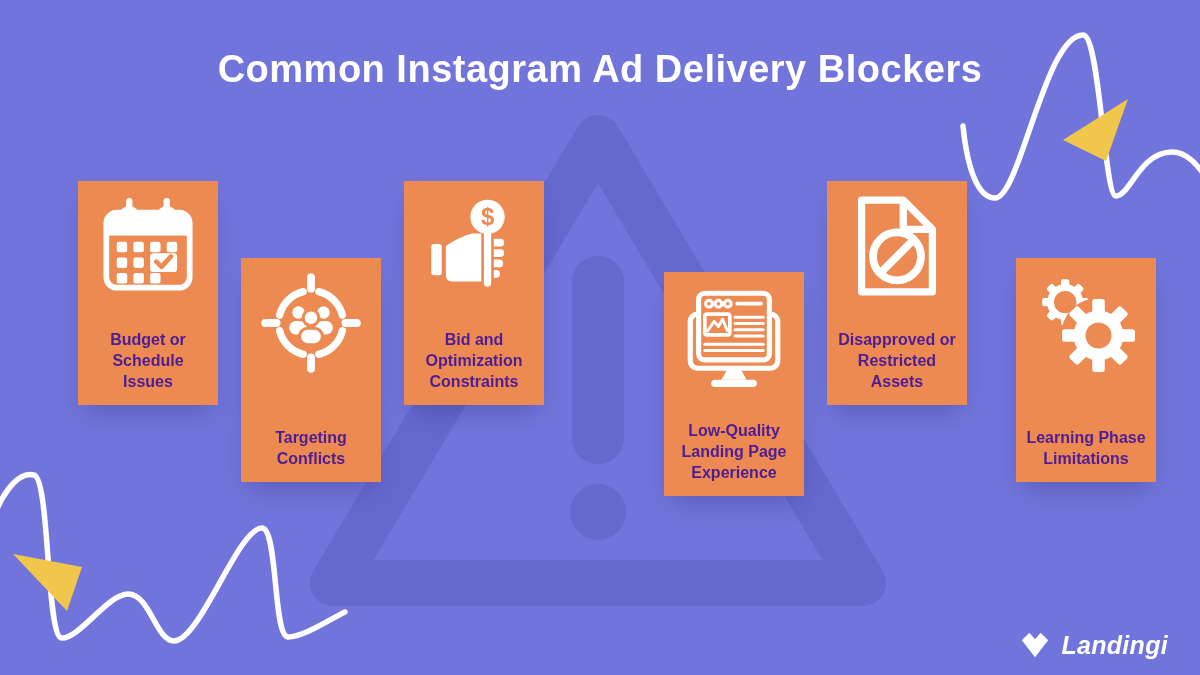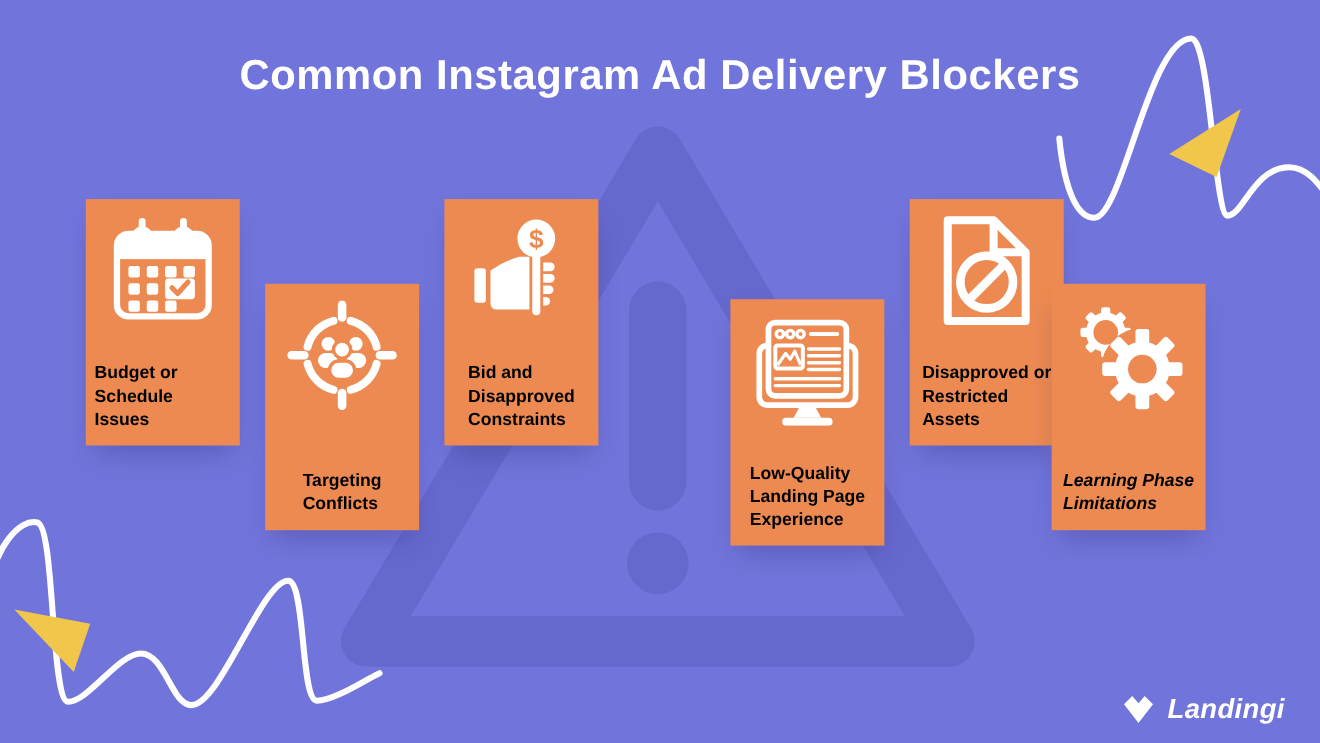--- a/index.html
+++ b/index.html
@@ -7,31 +7,31 @@
          font-family:"Liberation Sans",sans-serif;}
   .layer{position:absolute;pointer-events:none;}
   .title{position:absolute;top:48px;left:0;width:100%;text-align:center;
          color:#FFFFFF;font-size:38px;font-weight:700;letter-spacing:.5px;}
   .card{position:absolute;width:140px;height:224px;background:#EC8A52;
         box-sizing:border-box;padding:15px 8px 13px;display:flex;flex-direction:column;
         align-items:center;justify-content:space-between;
         box-shadow:0 14px 24px -8px rgba(32,32,92,.28);}
   .icon-box{width:100px;height:100px;display:flex;align-items:center;justify-content:center;}
   .icon-box svg{width:100%;height:100%;display:block;}
-  .card-label{color:#000000;font-weight:700;font-size:16px;line-height:1.32;
-              text-align:left;white-space:pre-line;}
+  .card-label{color:#4c1d95;font-weight:700;font-size:16px;line-height:1.32;
+              text-align:center;white-space:pre-line;}
   .logo{position:absolute;right:32px;bottom:14px;display:flex;align-items:center;gap:10px;font-style:italic;}
   .logo-text{color:#FFFFFF;font-weight:700;font-size:25px;letter-spacing:.3px;}
   
   #card1{left:78px;top:181px;}
   #card2{left:241px;top:258px;gap:28px;}
   #card3{left:404px;top:181px;}
   #card4{left:664px;top:272px;}
   #card5{left:827px;top:181px;}
-  #card6{left:956px;top:258px;font-style:italic;}
+  #card6{left:1016px;top:258px;}
 </style>
 </head>
 <body>
 
 <div class="stage">
 
   <svg class="layer" style="left:0;top:0;" width="1200" height="675" viewBox="0 0 1200 675">
     <path d="M598 138 L333 583 L863 583 Z" fill="none" stroke="#6568CD" stroke-width="46" stroke-linejoin="round"></path>
     <rect x="572" y="256" width="52" height="208" rx="26" fill="#6568CD"></rect>
     <circle cx="598" cy="512" r="28" fill="#6568CD"></circle>
@@ -123,21 +123,21 @@
           <rect x="61" y="61" width="15" height="7.5" rx="3.75"></rect>
           <rect x="60" y="71" width="13" height="7.5" rx="3.75"></rect>
         </g>
         <rect x="55" y="33" width="12" height="55" fill="#EC8A52"></rect>
         <rect x="57.5" y="33" width="7" height="54" rx="3.5" fill="#fff"></rect>
         <circle cx="61" cy="20" r="16.5" fill="#fff"></circle>
         <text x="61" y="28" text-anchor="middle" fill="#EC8A52" font-size="23" font-weight="bold" font-family="Liberation Sans, sans-serif">$</text>
       </svg>
     </div>
     <div class="card-label">Bid and
-Disapproved
+Optimization
 Constraints</div>
   </div>
 
   <div class="card" id="card4">
     <div class="icon-box">
       <svg viewBox="0 0 96 96">
         <rect x="6" y="26" width="84" height="52" rx="7" fill="none" stroke="#fff" stroke-width="5"></rect>
         <polygon points="42,78 54,78 60,89 36,89" fill="#fff"></polygon>
         <rect x="26" y="89" width="44" height="7" rx="3.5" fill="#fff"></rect>
         <rect x="14" y="6" width="68" height="64" rx="6" fill="#EC8A52" stroke="#fff" stroke-width="5"></rect>

